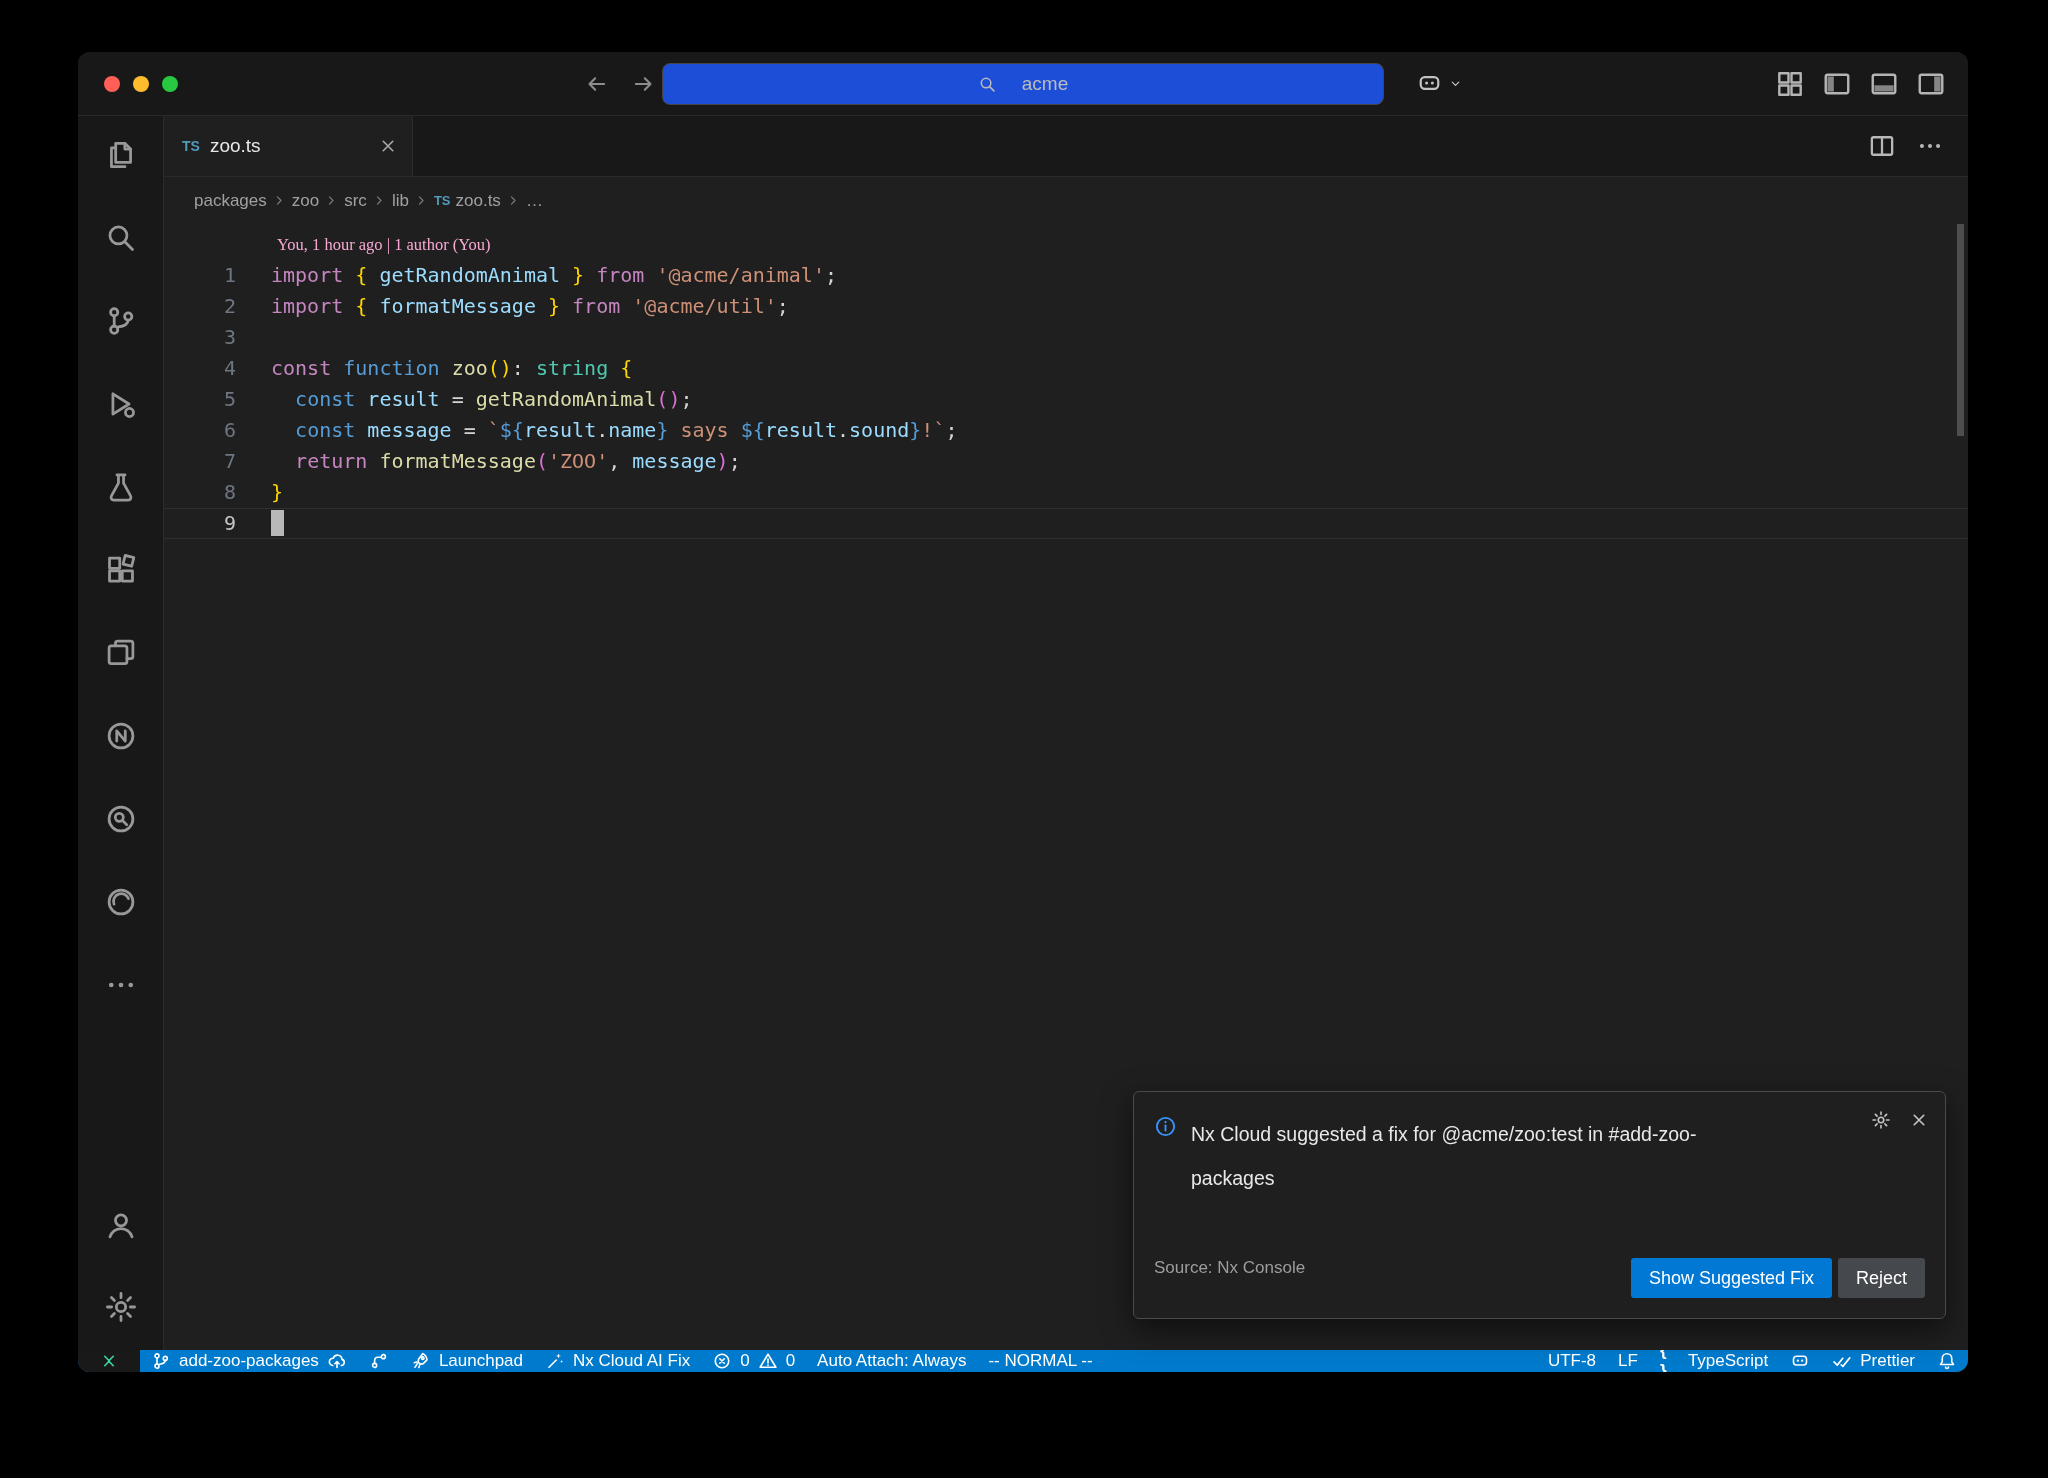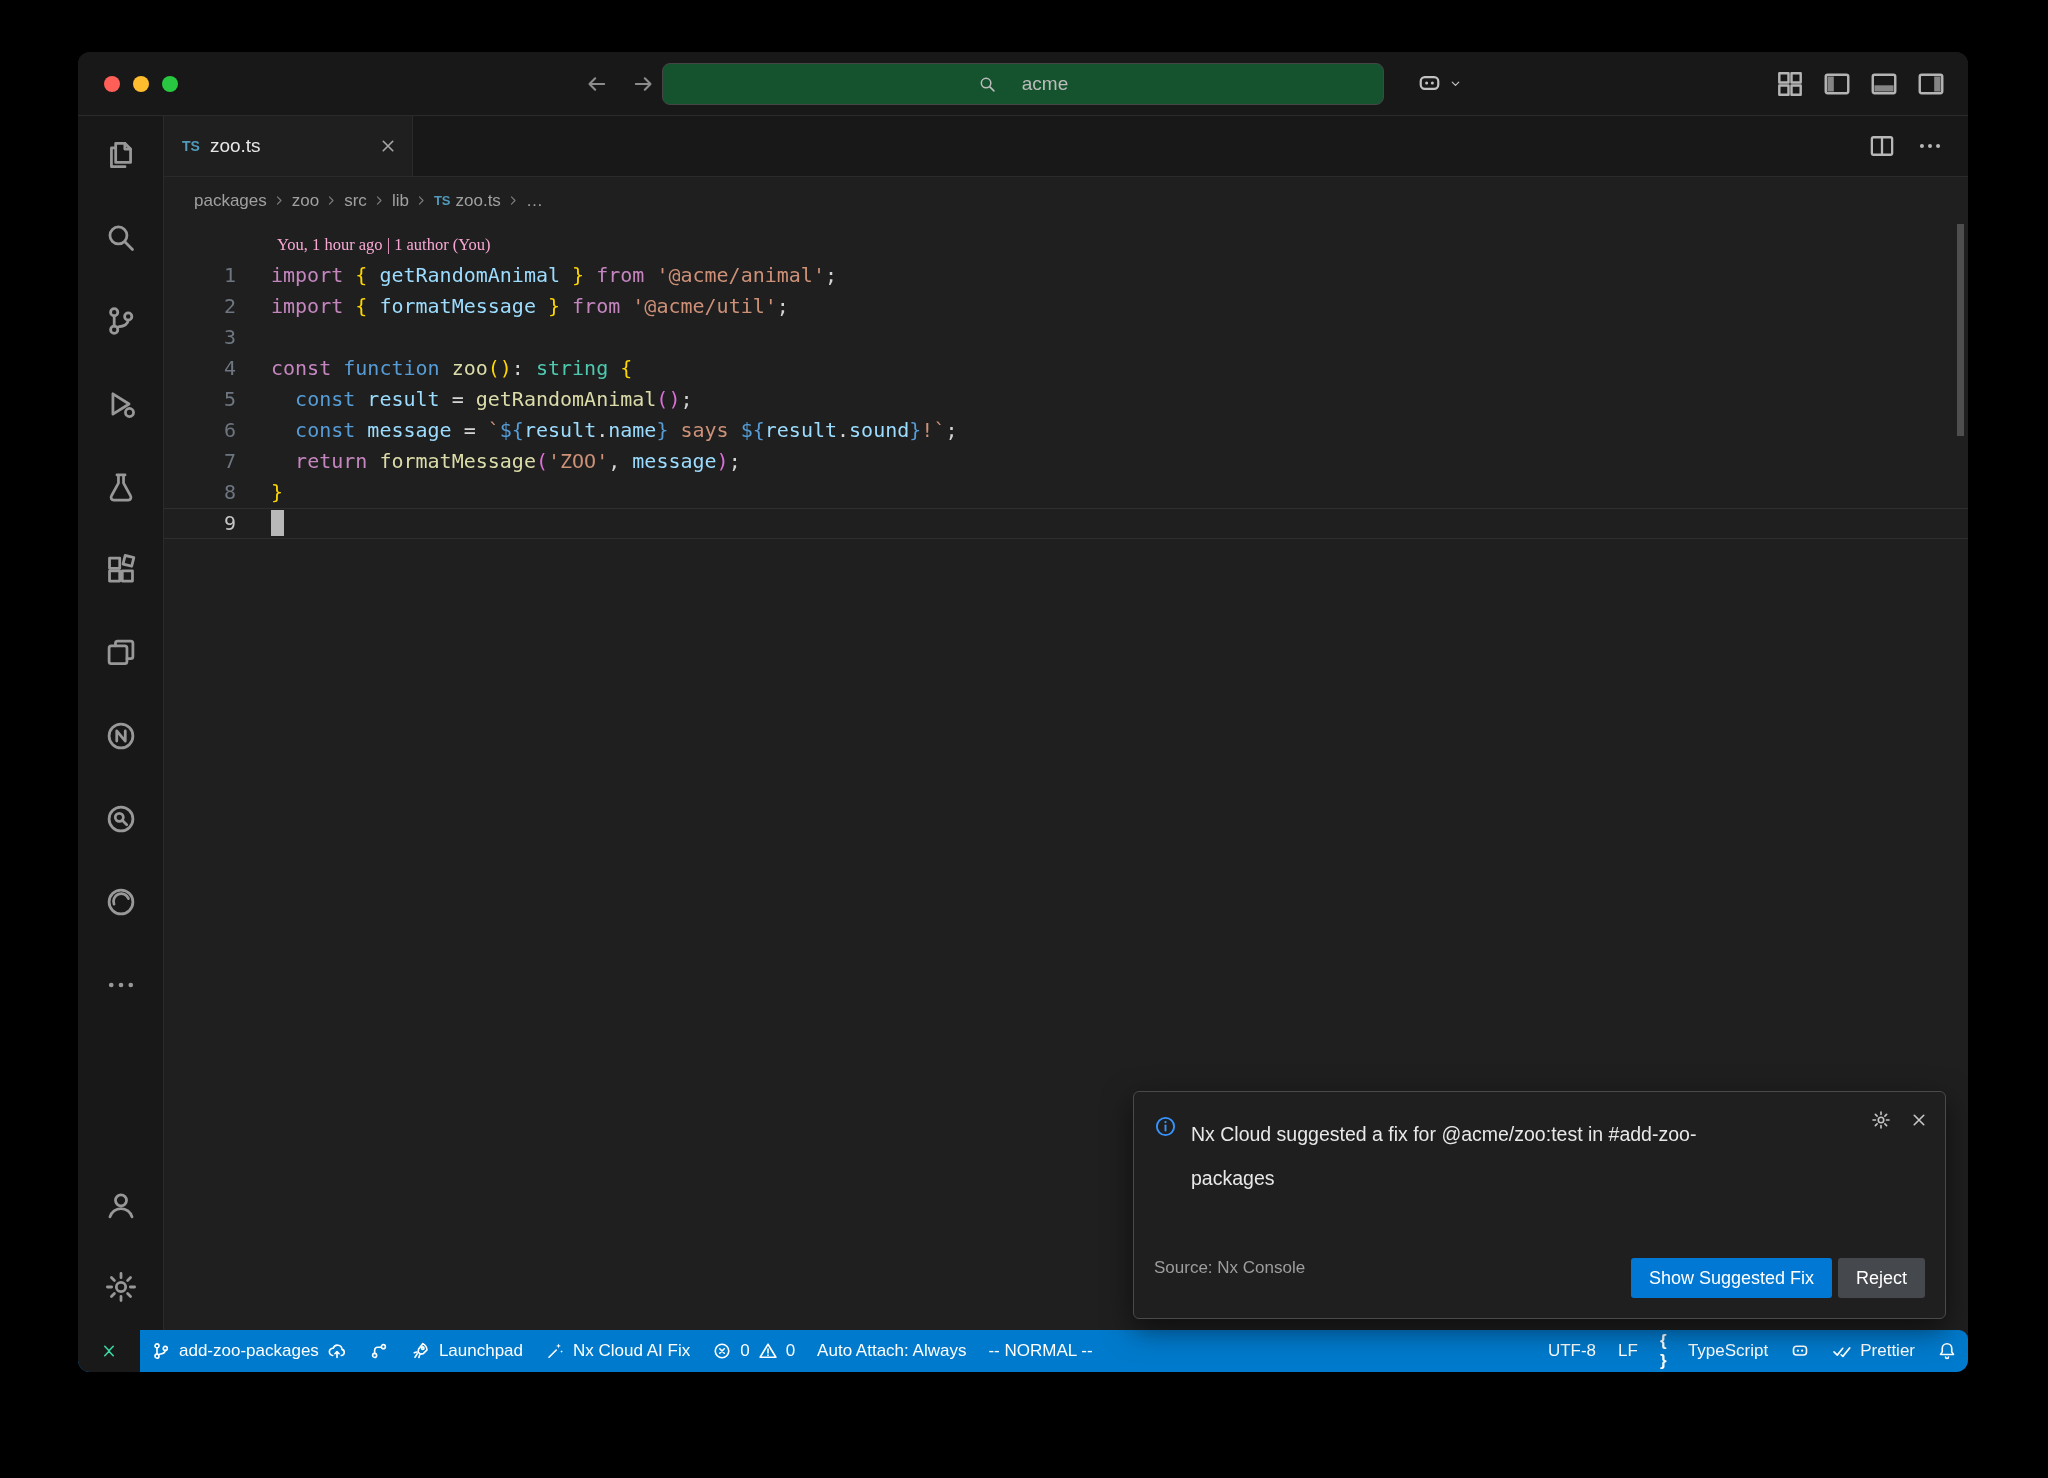--- a/index.html
+++ b/index.html
@@ -8,21 +8,21 @@
   .window{position:absolute;left:78px;top:52px;width:1890px;height:1320px;background:#1f1f1f;
           border-radius:12px;overflow:hidden;box-shadow:0 30px 80px rgba(0,0,0,.75);
           display:flex;flex-direction:column;}
   
   .titlebar{height:63px;background:#181818;border-bottom:1px solid #2a2a2a;position:relative;flex:none;}
   .traffic{position:absolute;left:26px;top:0;height:100%;display:flex;align-items:center;gap:13px;}
   .tl{width:16px;height:16px;border-radius:50%;}
   .tl.red{background:#ff5f57}.tl.yellow{background:#febc2e}.tl.green{background:#28c840}
   .nav-arrows{position:absolute;left:505px;top:0;height:100%;display:flex;align-items:center;gap:22px;color:#8c8c8c;}
   .search-box{position:absolute;left:50%;top:11px;transform:translateX(-50%);width:720px;height:40px;
-              background:#14532d;border:1px solid #454545;border-radius:8px;display:flex;align-items:center;
+              background:#1d4ed8;border:1px solid #454545;border-radius:8px;display:flex;align-items:center;
               justify-content:center;gap:25px;color:#bcbcbc;font-size:19px;}
   .copilot-group{position:absolute;left:1338px;top:0;height:100%;display:flex;align-items:center;gap:5px;color:#c2c2c2;}
   .title-right{position:absolute;right:22px;top:0;height:100%;display:flex;align-items:center;gap:17px;color:#b4b4b4;}
   
   .icon{display:inline-flex;align-items:center;justify-content:center;flex:none;}
   .icon svg{width:100%;height:100%;display:block;}
   .i-nav{width:26px;height:26px}
   .i-search{width:19px;height:19px}
   .i-cop{width:27px;height:27px}
   .i-chev{width:15px;height:15px}
@@ -65,21 +65,21 @@
   .code-line.active{box-shadow:inset 0 1px 0 rgba(255,255,255,.07),inset 0 -1px 0 rgba(255,255,255,.07);}
   .ln{width:72px;flex:none;text-align:right;color:#6e7681;}
   .code-line.active .ln{color:#c6c6c6;}
   .lc{margin-left:35px;white-space:pre;color:#d4d4d4;}
   .tk-kw{color:#c586c0}.tk-kw2{color:#569cd6}.tk-fn{color:#dcdcaa}.tk-var{color:#9cdcfe}
   .tk-str{color:#ce9178}.tk-type{color:#4ec9b0}.tk-b1{color:#ffd700}.tk-b2{color:#da70d6}
   .tk-p{color:#d4d4d4}.tk-interp{color:#569cd6}
   .cursor{display:inline-block;width:13px;height:26px;background:#b8b8b8;vertical-align:-6px;}
   .scroll-thumb{position:absolute;top:0;right:4px;width:7px;height:212px;background:#5f5f5f;opacity:.75;}
   
-  .statusbar{height:42px;background:#007acc;display:flex;align-items:stretch;color:#fff;font-size:17px;flex:none;border-radius:9px;}
+  .statusbar{height:22px;background:#007acc;display:flex;align-items:stretch;color:#fff;font-size:17px;flex:none;}
   .sb-group{display:flex;align-items:stretch;}
   .sb-right{margin-left:auto;padding-right:0;}
   .sb-item{display:flex;align-items:center;gap:8px;padding:0 11px;}
   .sb-remote-indicator{background:#191919;color:#3ad6a0;width:62px;justify-content:center;padding:0;}
   
   .toast{position:absolute;right:102px;bottom:159px;width:771px;height:186px;background:#1f1f1f;
          border:1px solid #4a4a4a;border-radius:6px;box-shadow:0 10px 30px rgba(0,0,0,.55);
          padding:20px;display:flex;flex-direction:column;z-index:50;}
   .toast-main{display:flex;gap:14px;}
   .toast-info{color:#3794ff;margin-top:3px;}

